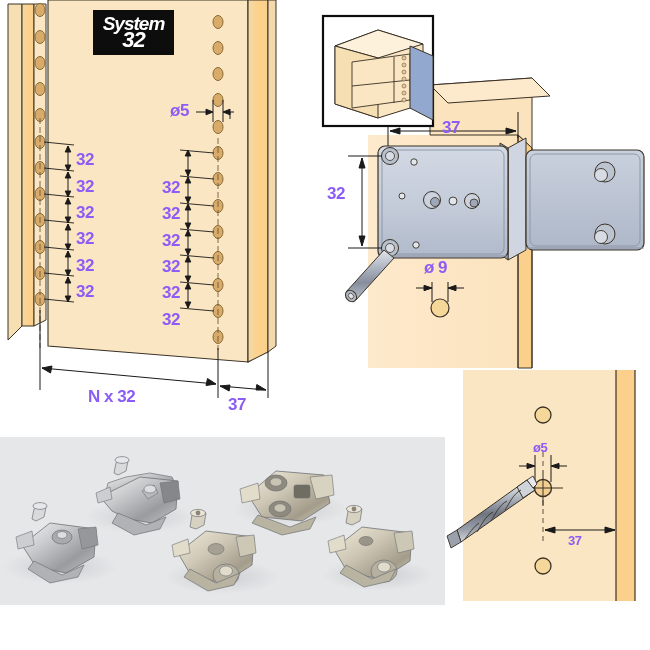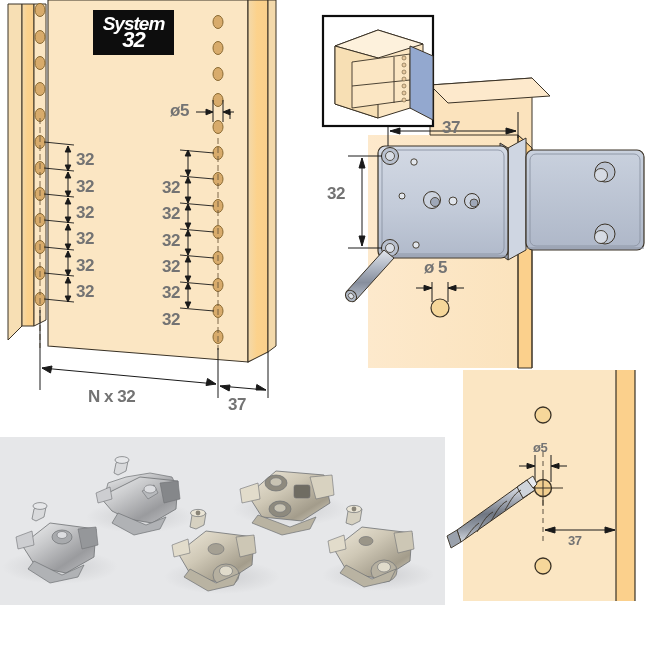--- a/index.html
+++ b/index.html
@@ -1,19 +1,19 @@
 <!DOCTYPE html>
 <html><head>
 <meta charset="utf-8">
 <style>
   html,body{margin:0;padding:0;background:#ffffff;}
   body{width:650px;height:650px;position:relative;overflow:hidden;
        font-family:"Liberation Sans",sans-serif;color:#1a1a1a;}
   .panel{position:absolute;}
-  .dimtext{position:absolute;font-weight:bold;font-size:17px;color:#737373;
+  .dimtext{position:absolute;font-weight:bold;font-size:17px;color:#8b5cf6;
            letter-spacing:-0.5px;white-space:nowrap;}
   .dimtext.sm{font-size:13px;font-weight:bold;}
   .logo{position:absolute;background:#0d0d0d;display:flex;flex-direction:column;
         align-items:center;justify-content:center;line-height:0.82;}
   .logo span{color:#ffffff;font-weight:bold;font-style:italic;
              font-family:"Liberation Sans",sans-serif;}
   .logo .l1{font-size:19px;letter-spacing:-1px;}
   .logo .l2{font-size:22px;letter-spacing:-1px;}
   svg{position:absolute;left:0;top:0;overflow:visible;}
   .photo-bg{background:#e6e7e9;}
@@ -330,21 +330,21 @@
         <circle cx="84" cy="93" r="2"></circle>
         <circle cx="84" cy="100" r="2"></circle>
       </g>
 
       <polygon points="90,46 113,56 113,120 90,108" fill="#93a8cf" stroke="#3a3226" stroke-width="1"></polygon>
     </g>
   </svg>
 
   <div class="dimtext" style="left:122px;top:118px;">37</div>
   <div class="dimtext" style="left:7px;top:184px;">32</div>
-  <div class="dimtext" style="left:104px;top:258px;">ø 5</div>
+  <div class="dimtext" style="left:104px;top:258px;">ø 9</div>
 </div>
 
 <div class="panel photo-bg" style="left:0;top:437px;width:445px;height:168px;">
 
   <svg width="445" height="168" viewBox="0 0 445 168">
     <defs>
       <linearGradient id="nickA" x1="0" y1="0" x2="1" y2="1">
         <stop offset="0%" stop-color="#f2f3f4"></stop>
         <stop offset="35%" stop-color="#c9cacc"></stop>
         <stop offset="70%" stop-color="#9a9b9e"></stop>

